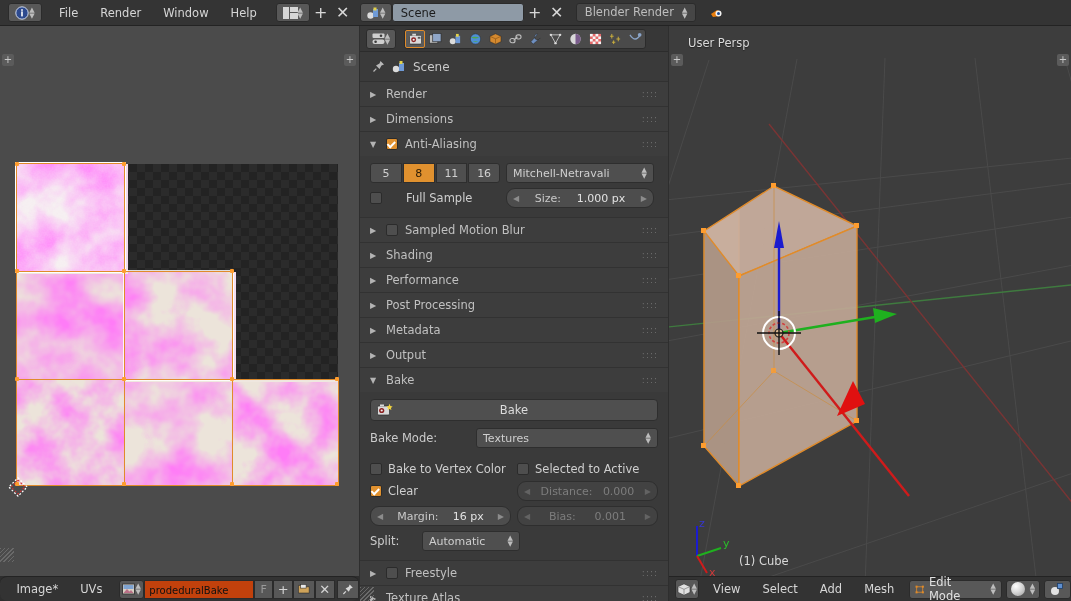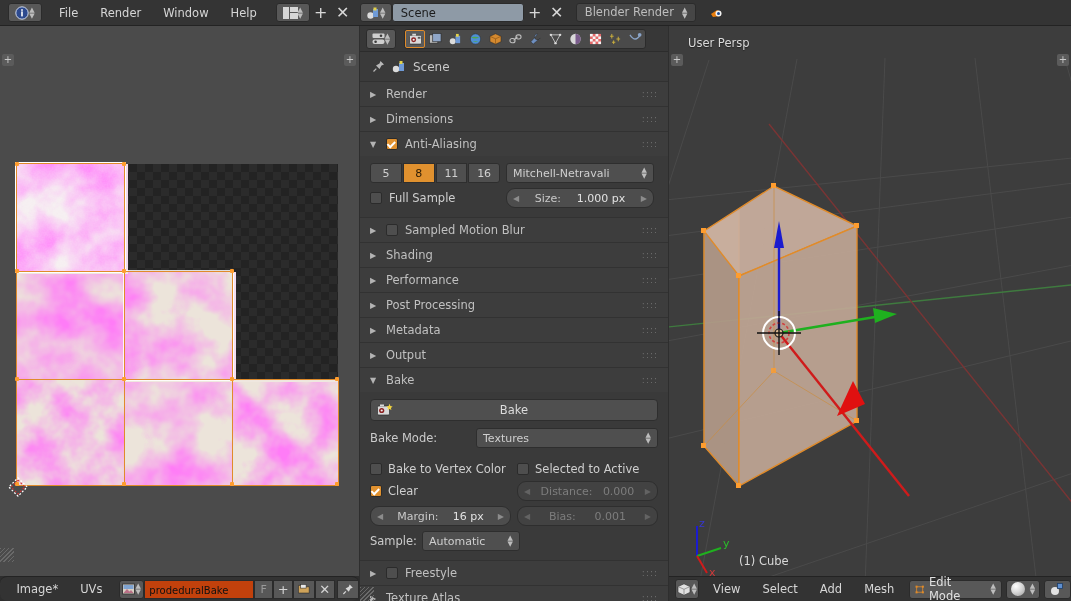--- a/index.html
+++ b/index.html
@@ -174,21 +174,21 @@
   .numfield .val{ color:#e2e2e2; }
   .numfield .arr{ color:#8c8c8c; font-size:8px; }
   .numfield.dim{ background:#424242; }
   .numfield.dim .lbl,.numfield.dim .val{ color:#7d7d7d; }
   .numfield.dim .arr{ color:#636363; }
   .bigbtn{
     height:22px; background:#4f4f4f; border:1px solid #2e2e2e; border-radius:4px;
     display:flex; align-items:center; justify-content:center; position:relative;
     color:#dcdcdc; font-size:11.5px;
   }
-  .chkrow{ display:flex; align-items:center; gap:7px; color:#cfcfcf; font-size:11.5px; }
+  .chkrow{ display:flex; align-items:center; gap:24px; color:#cfcfcf; font-size:11.5px; }
   .half{ width:50%; display:flex; align-items:center; gap:6px; }
   .lblcell{ color:#cbcbcb; font-size:11.5px; }
 
   
   .view3d{
     position:absolute; left:669px; top:26px; width:402px; height:550px;
     background:#3d3d3d; overflow:hidden;
   }
   .vp-label{
     position:absolute; left:19px; top:10px; color:#d9d9d9; font-size:11.5px;
@@ -749,21 +749,21 @@
           <div class="half">
             <div class="numfield dim">
               <span class="arr">◀</span>
               <span class="lbl">Bias:</span>
               <span class="val">0.001</span>
               <span class="arr">▶</span>
             </div>
           </div>
         </div>
         <div class="row" style="margin-bottom:0">
-          <span class="lblcell" style="width:46px">Sample:</span>
+          <span class="lblcell" style="width:46px">Split:</span>
           <div class="dropdown" style="max-width:98px">
             <span>Automatic</span>
             <span class="spin-grp">
                 <span>▲</span>
                 <span>▼</span>
               </span>
           </div>
         </div>
       </div>
     </div>

